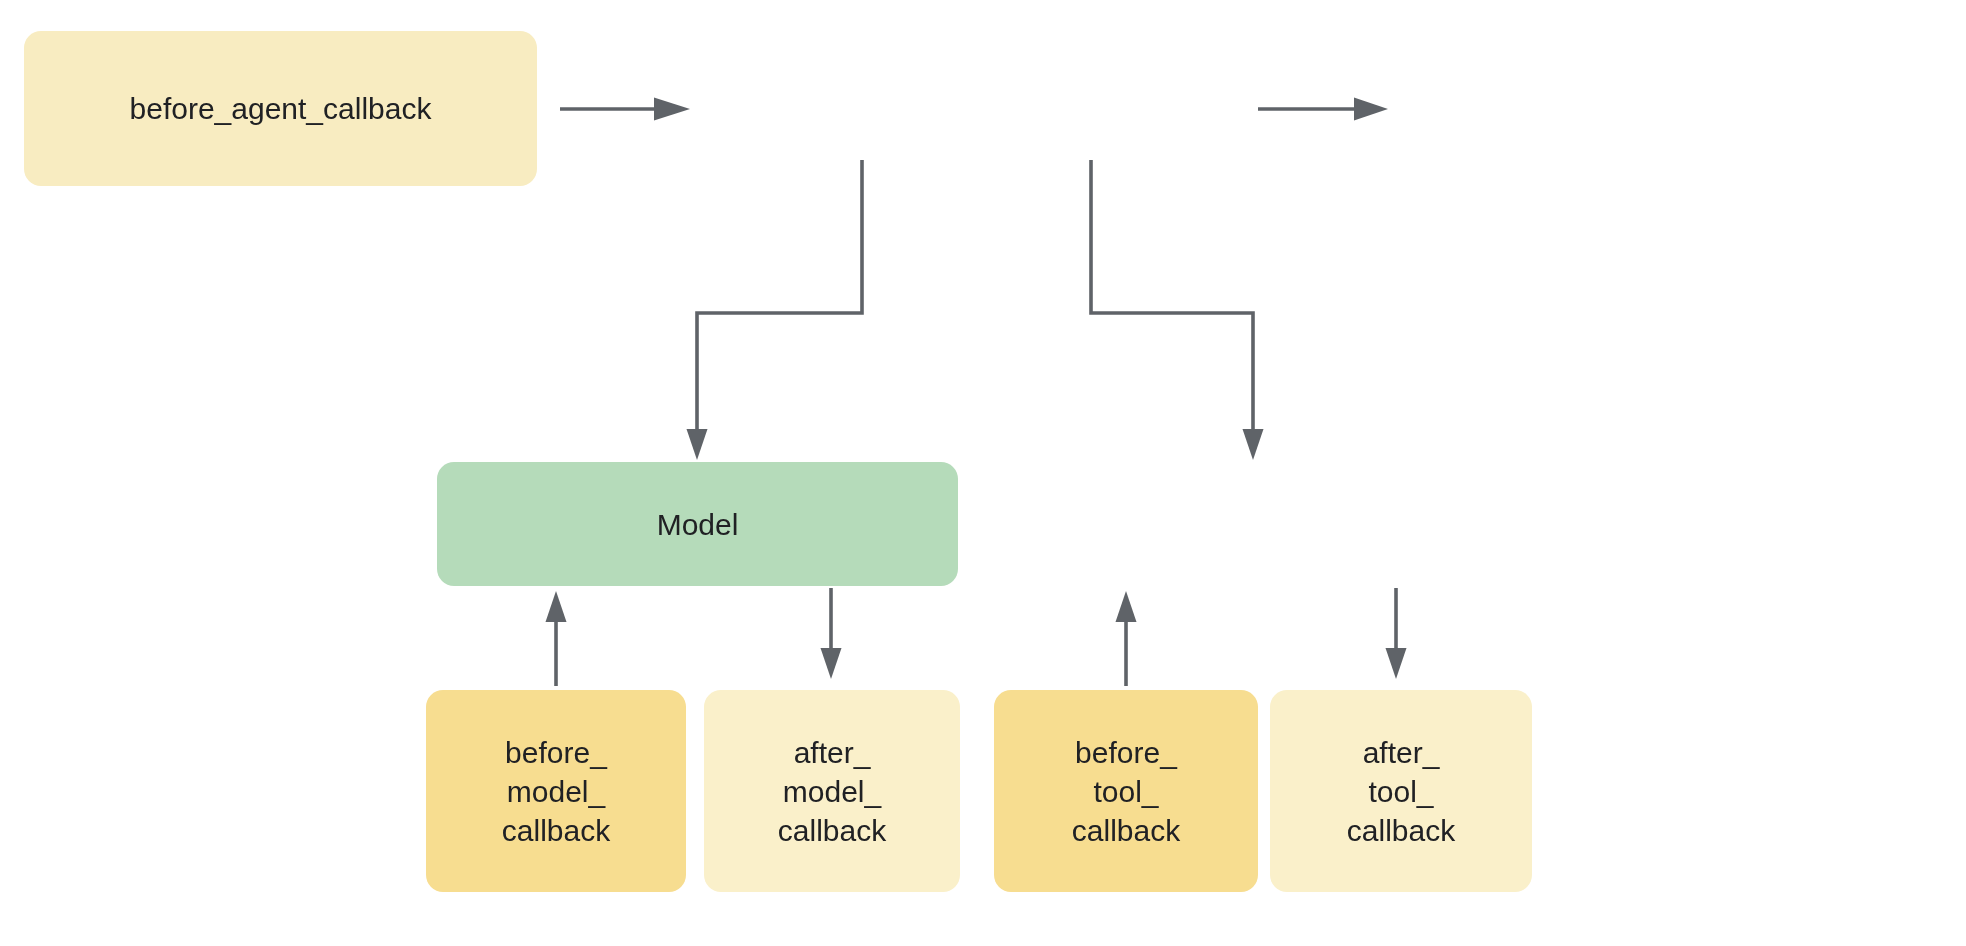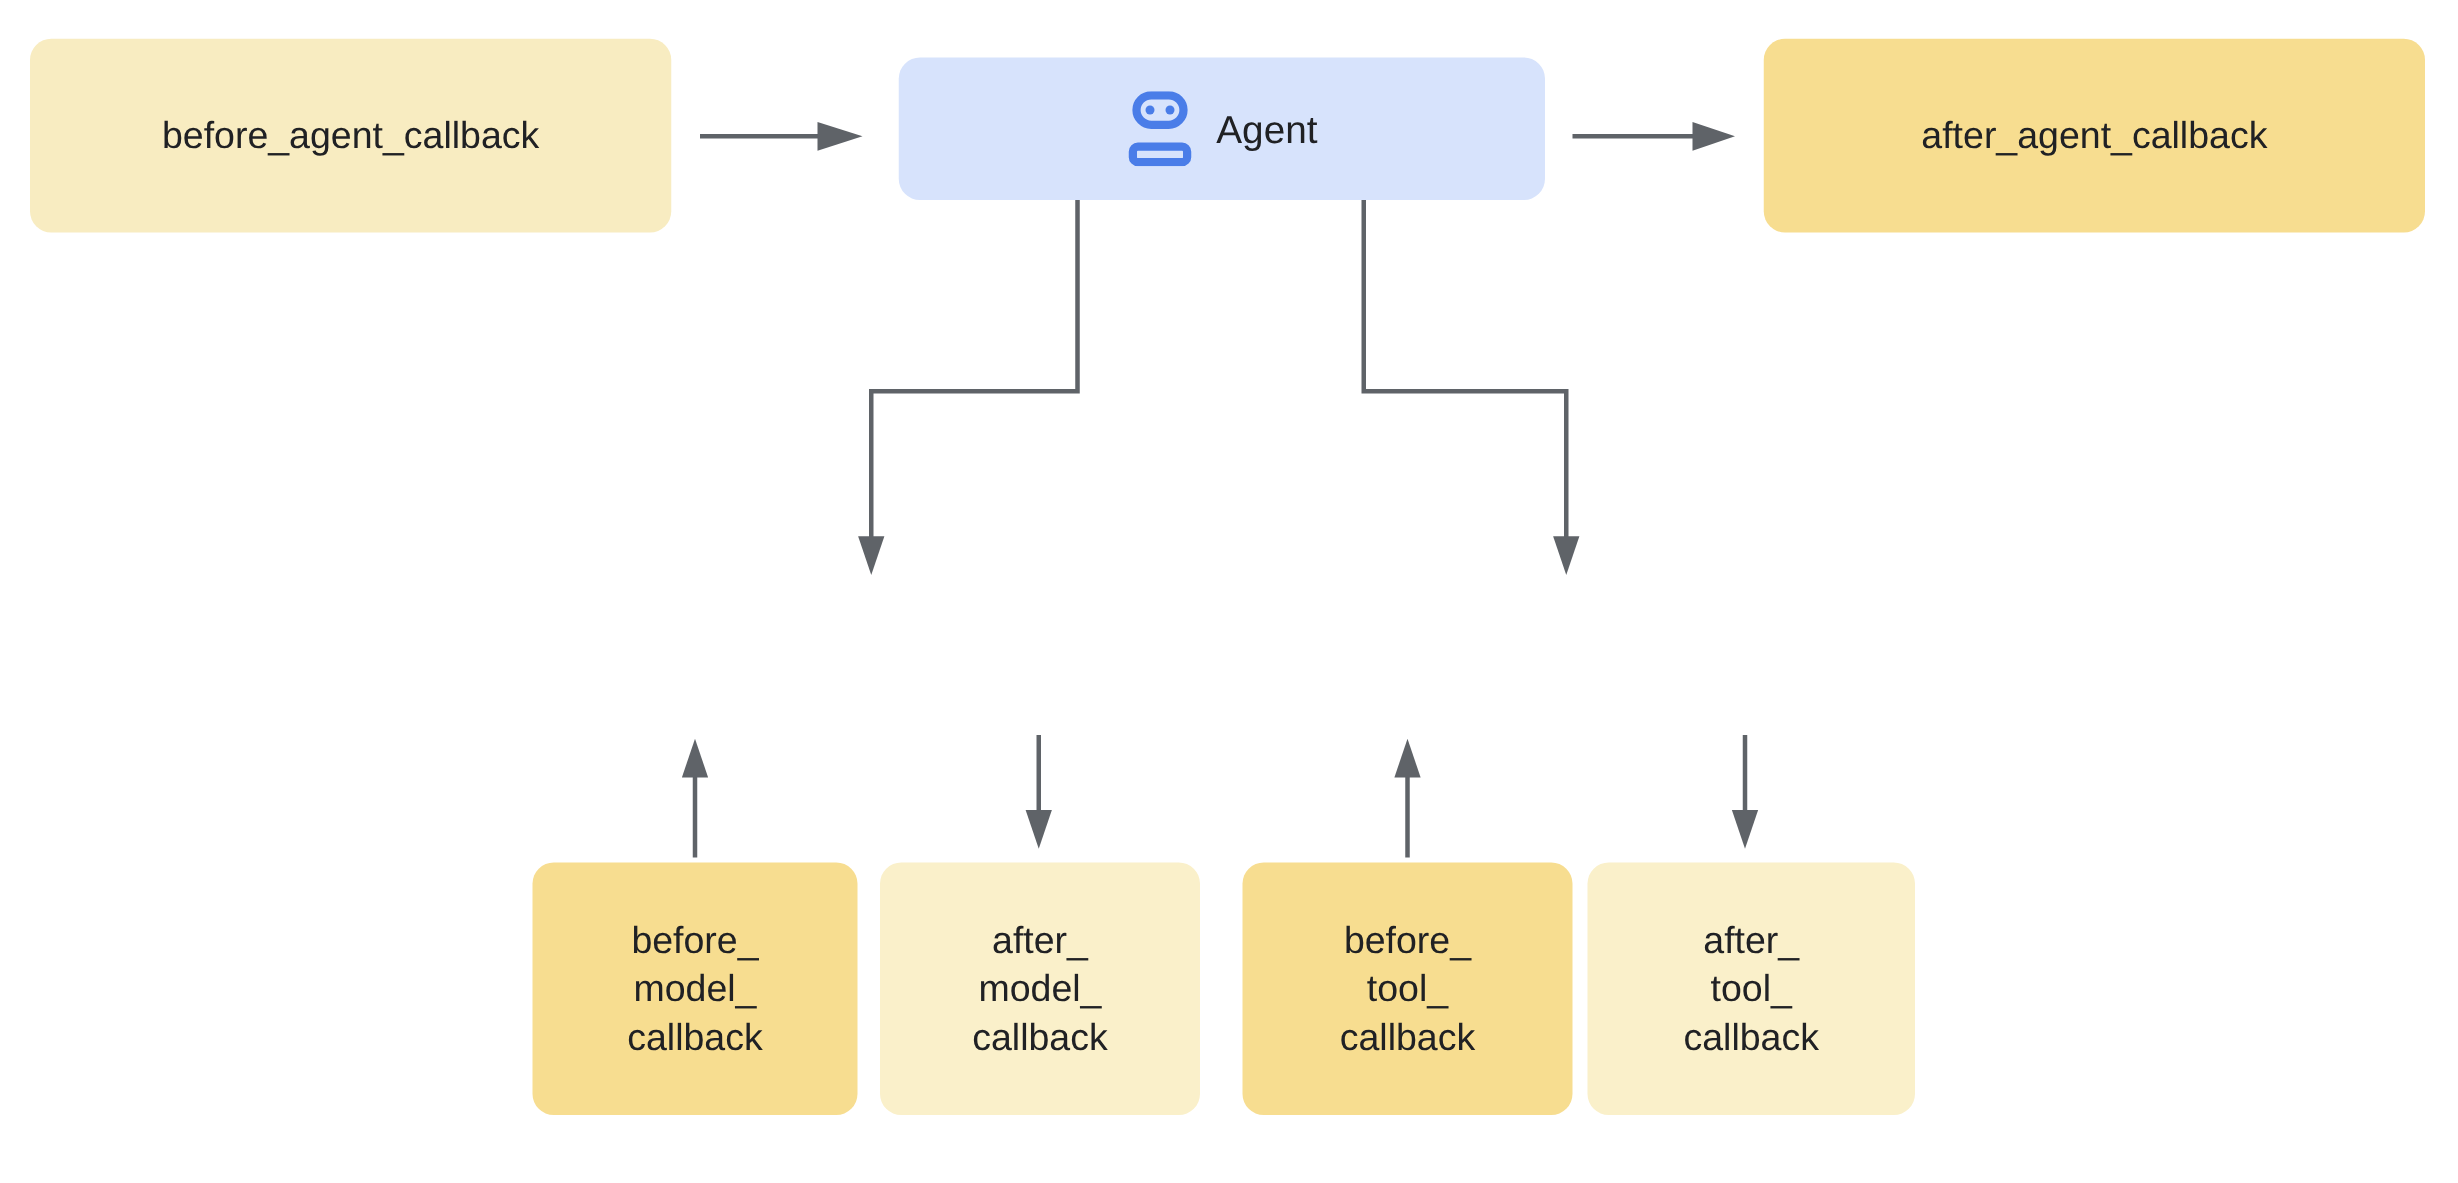--- a/index.html
+++ b/index.html
@@ -67,36 +67,25 @@
         <path d="M1396 588 V649"></path>
         <polygon points="1396,679 1385.5,648 1406.5,648" stroke="none" style="fill: rgb(95, 99, 104);"></polygon>
       </g>
     </g>
   </svg>
 
   <div class="node" style="left: 24px; top: 31px; width: 513px; height: 155px; background: rgb(248, 236, 193);">
     <span class="label">before_agent_callback</span>
   </div>
 
-  <div class="node" style="left: 719px; top: 46px; width: 517px; height: 114px; background: rgb(215, 227, 252);">
-    <div class="node-agent-content">
-      <svg class="robot-icon" width="54" height="60" viewBox="0 0 54 60" style="stroke: rgb(74, 125, 232);">
-        <rect x="8.2" y="3.2" width="37.6" height="23.6" rx="11.8" fill="none" stroke-width="6.6"></rect>
-        <circle cx="19" cy="15" r="3.6" stroke="none" style="fill: rgb(74, 125, 232);"></circle>
-        <circle cx="35" cy="15" r="3.6" stroke="none" style="fill: rgb(74, 125, 232);"></circle>
-        <rect x="5.3" y="44.3" width="43.4" height="12.4" rx="4" fill="none" stroke-width="6.6"></rect>
-      </svg>
-      <span class="label">Agent</span>
-    </div>
+
+
+  <div class="node" style="left: 437px; top: 462px; width: 521px; height: 124px; background: rgb(181, 219, 186);">
+    <span class="label">Model</span>
   </div>
-
-  <div class="node" style="left: 1411px; top: 31px; width: 529px; height: 155px; background: rgb(247, 221, 144);">
-    <span class="label">after_agent_callback</span>
-  </div>
-
 
 
   <div class="node" style="left: 426px; top: 690px; width: 260px; height: 202px; background: rgb(247, 221, 144);">
     <span class="label">before_
 model_
 callback</span>
   </div>
 
   <div class="node" style="left: 704px; top: 690px; width: 256px; height: 202px; background: rgb(250, 240, 202);">
     <span class="label">after_

